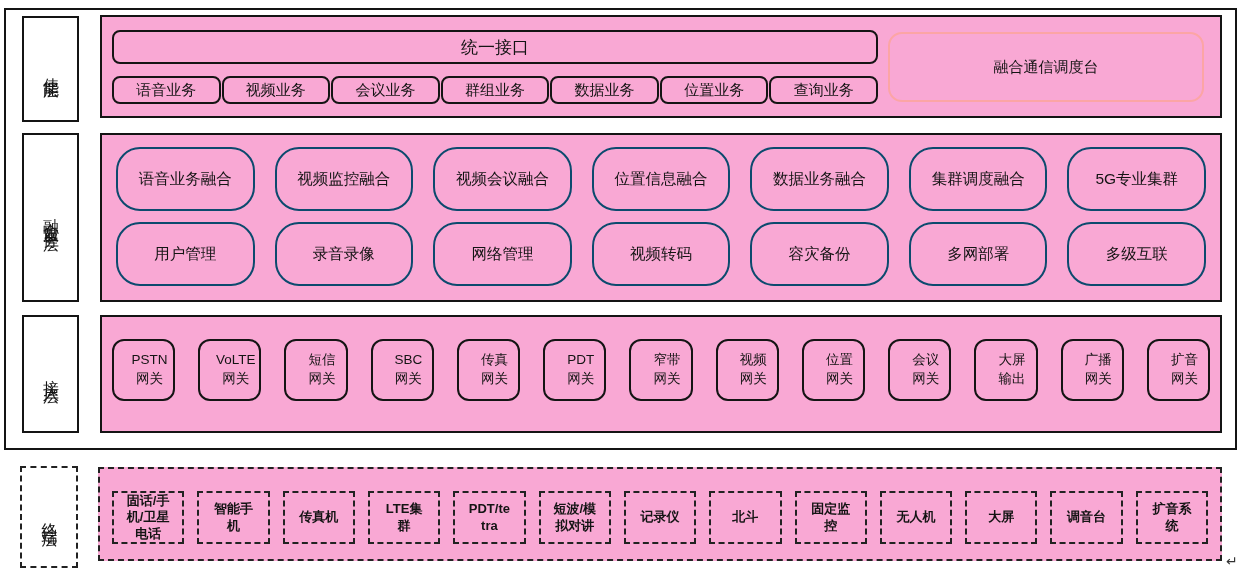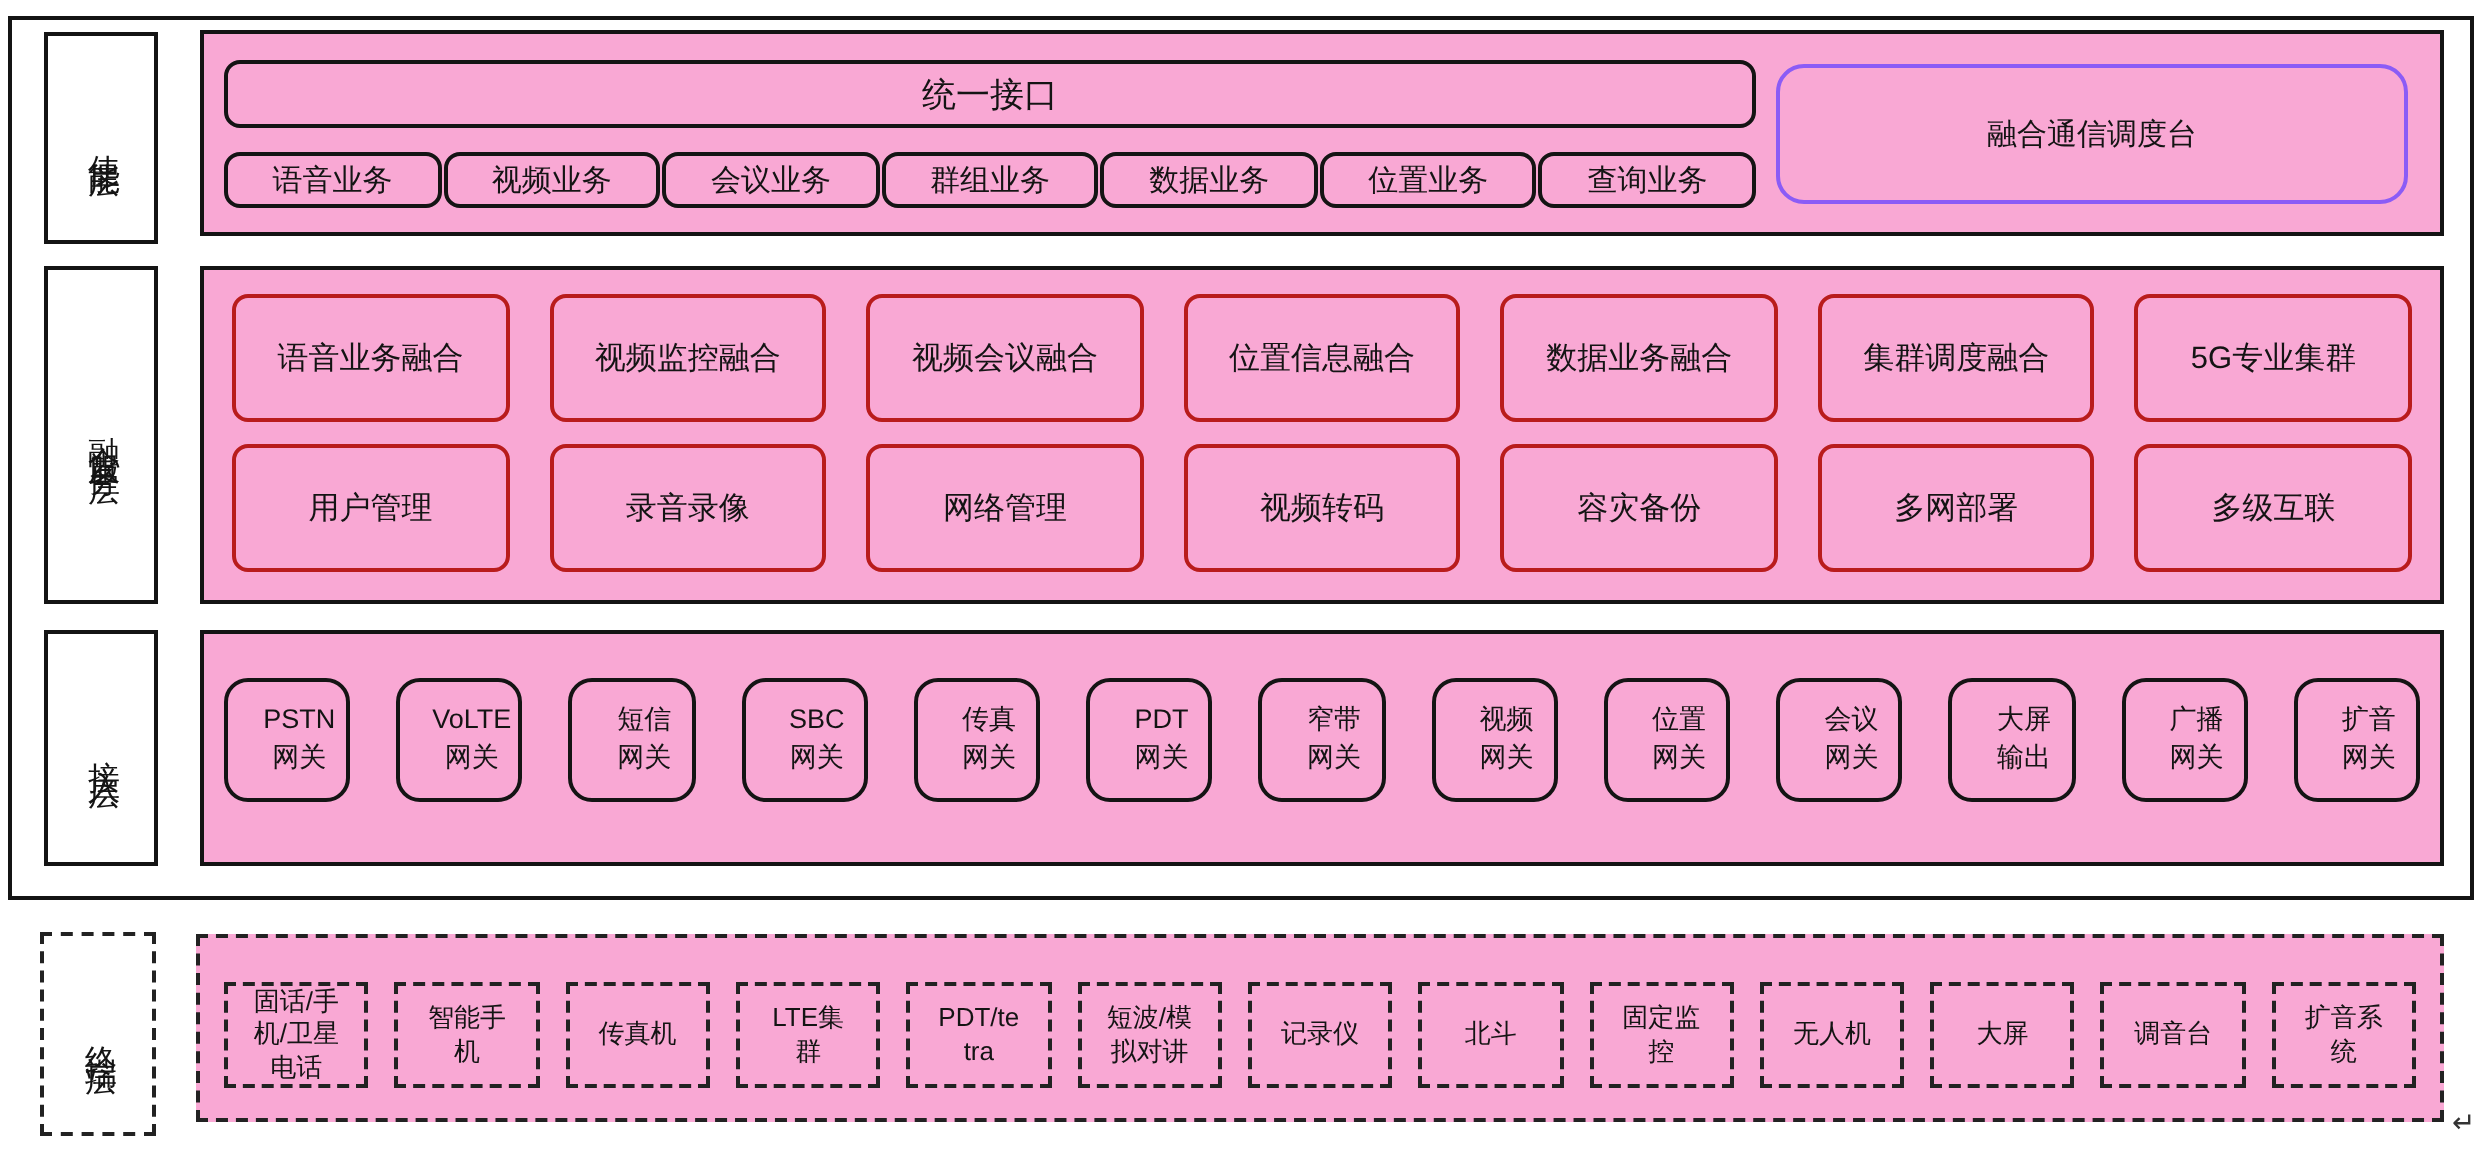--- a/index.html
+++ b/index.html
@@ -35,29 +35,29 @@
   }
   .service-row { display: flex; gap: 1px; height: 28px; }
   .service-chip {
     flex: 1; border: 2px solid #141414; border-radius: 8px;
     display: flex; align-items: center; justify-content: center;
     font-size: 15px;
   }
   .console-box {
     margin-left: auto; align-self: center;
     width: 316px; height: 70px;
-    border: 2px solid #8b5cf6; border-radius: 14px;
+    border: 2px solid #fca5a5; border-radius: 14px;
     display: flex; align-items: center; justify-content: center;
     font-size: 15px;
   }
   
   .fusion-content { display: flex; flex-direction: column; justify-content: space-between; padding: 12px 14px 14px; }
   .fusion-row { display: flex; gap: 20px; height: 64px; }
   .fusion-cell {
-    flex: 1; border: 2px solid #b91c1c; border-radius: 8px;
+    flex: 1; border: 2px solid #0c4a6e; border-radius: 24px;
     display: flex; align-items: center; justify-content: center;
     font-size: 15.5px;
   }
   
   .access-content { display: flex; gap: 23px; padding: 22px 10px 0; align-items: flex-start; }
   .gw-cell {
     flex: 1; height: 62px; border: 2px solid #141414; border-radius: 12px;
     display: flex; align-items: center; justify-content: center;
     font-size: 13.5px; line-height: 1.4; text-align: center; white-space: pre-line; padding-left: 12px;
   }
@@ -144,21 +144,21 @@
 输出</div>
     <div class="gw-cell">广播
 网关</div>
     <div class="gw-cell">扩音
 网关</div>
   </div>
 
 </div>
 
 <div class="vlabel dashed" style="left:20px; top:466px; width:58px; height:102px;">终端层</div>
-<div class="content-box dashed terminal-content" style="left:98px; top:467px; width:1124px; height:94px;">
+<div class="content-box dashed terminal-content" style="left:98px; top:467px; width:1124px; height:94px;font-weight:bold;">
   <div class="term-cell">固话/手
 机/卫星
 电话</div>
   <div class="term-cell">智能手
 机</div>
   <div class="term-cell">传真机</div>
   <div class="term-cell">LTE集
 群</div>
   <div class="term-cell">PDT/te
 tra</div>

